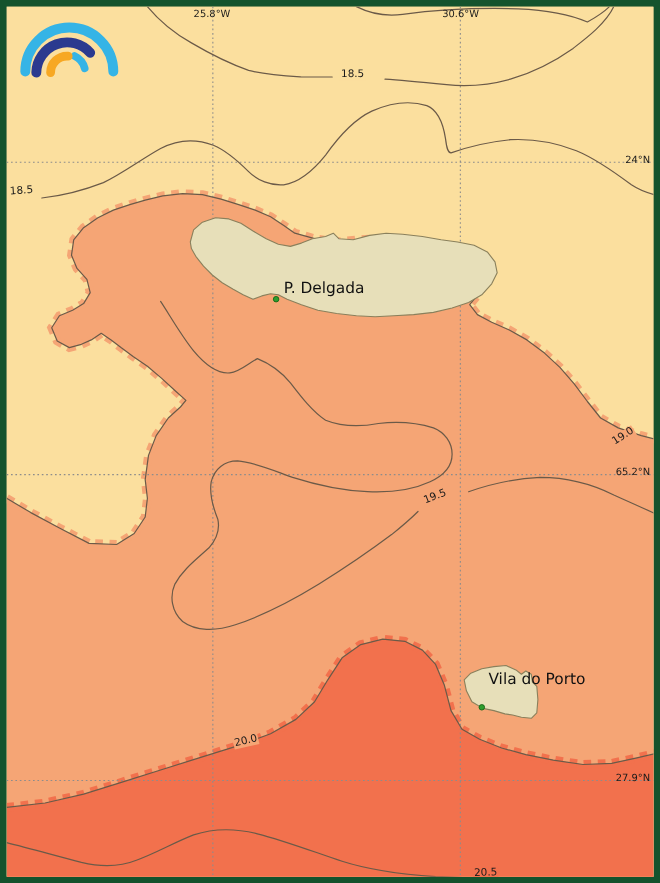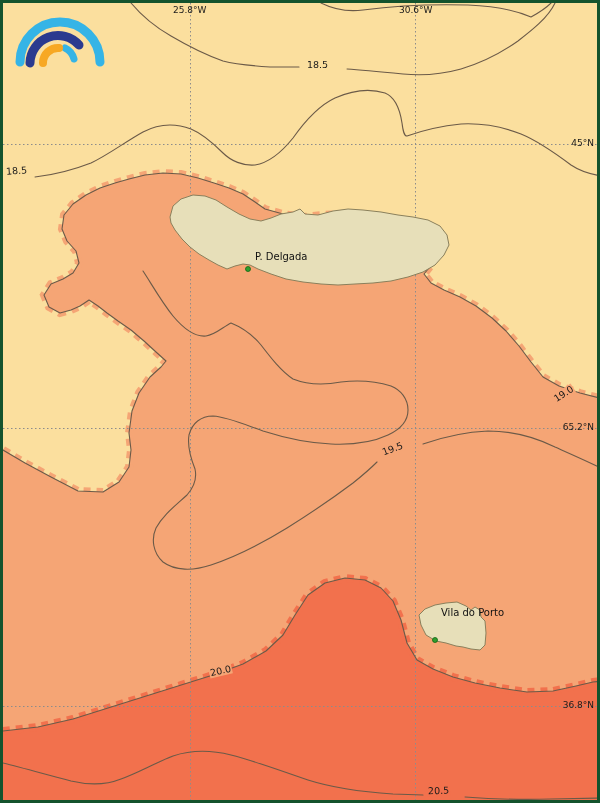--- a/index.html
+++ b/index.html
@@ -1,24 +1,24 @@
 <!DOCTYPE html>
 <html style="--c-band-lt-19: #fbdf9e; --c-band-19-20: #f5a575; --c-band-20-21: #f2714d; --c-island: #e7dfb9; --c-island-border: #8a805c; --c-contour-line: #6b5a48; --c-grid-line: #8c8c8c; --c-marker-dot: #2e9e2e; --c-logo-cyan: #35b4e6; --c-logo-dark-blue: #2b3a8f; --c-logo-orange: #f7a823;"><head>
 <meta charset="utf-8">
 <style>
   html,body{margin:0;padding:0;background:#ffffff;font-family:"DejaVu Sans",sans-serif;}
-  #stage{position:relative;width:600px;height:803px;overflow:hidden;border:3px solid #14532d;box-sizing:border-box;background:var(--c-band-lt-19,#fbdf9e);}
+  #stage{position:relative;width:600px;height:803px;overflow:hidden;border:6px solid #14532d;box-sizing:border-box;background:var(--c-band-lt-19,#fbdf9e);}
   #stage svg{position:absolute;left:0;top:0;}
   .lbl{position:absolute;color:#1a1a1a;white-space:nowrap;line-height:1;}
   .geo{font-size:9px;}
   .ctr{font-size:9.5px;padding:0 1px;}
   .bg-y{background:var(--c-band-lt-19);}
   .bg-o{background:var(--c-band-19-20);}
   .bg-r{background:var(--c-band-20-21);}
-  .place{font-size:10px;color:#111;}
+  .place{font-size:14px;color:#111;}
   .f-yellow{fill:var(--c-band-lt-19);}
   .f-orange{fill:var(--c-band-19-20);}
   .f-red{fill:var(--c-band-20-21);}
   .fringe-o{fill:none;stroke:var(--c-band-19-20);stroke-width:8;stroke-dasharray:7 6;}
   .fringe-r{fill:none;stroke:var(--c-band-20-21);stroke-width:8;stroke-dasharray:7 6;}
   .cline{fill:none;stroke:var(--c-contour-line);stroke-width:1.1;stroke-linejoin:round;stroke-linecap:round;}
   .grid{stroke:var(--c-grid-line);stroke-width:1;stroke-dasharray:1.5 2.5;fill:none;}
   .island{fill:var(--c-island);stroke:var(--c-island-border);stroke-width:1;stroke-linejoin:round;}
   .dot{fill:var(--c-marker-dot);stroke:#136313;stroke-width:0.8;}
 </style>
@@ -77,23 +77,23 @@
     <g fill="none" stroke-linecap="round">
       <path d="M 17,59 A 40,40 0 0 1 97,59" stroke="#35b4e6" stroke-width="9"></path>
       <path d="M 27,60 A 28,28 0 0 1 76,42" stroke="#2b3a8f" stroke-width="9"></path>
       <path d="M 62,45 A 17,17 0 0 1 71,56" stroke="#35b4e6" stroke-width="7"></path>
       <path d="M 40,60 A 15,15 0 0 1 56,45" stroke="#f7a823" stroke-width="8"></path>
     </g>
   </svg>
 
   <span class="lbl geo" style="left:170px;top:3px;">25.8°W</span>
   <span class="lbl geo" style="left:396px;top:3px;">30.6°W</span>
-  <span class="lbl geo" style="right:3px;top:136px;">45°N</span>
+  <span class="lbl geo" style="right:3px;top:136px;">24°N</span>
   <span class="lbl geo" style="right:3px;top:420px;">65.2°N</span>
-  <span class="lbl geo" style="right:3px;top:698px;">36.8°N</span>
+  <span class="lbl geo" style="right:3px;top:698px;">27.9°N</span>
 
   <span class="lbl ctr bg-y" style="left:303px;top:57px;">18.5</span>
   <span class="lbl ctr bg-y" style="left:2px;top:163px;transform:rotate(-4deg);">18.5</span>
   <span class="lbl ctr bg-o" style="left:549px;top:386px;transform:rotate(-33deg);">19.0</span>
   <span class="lbl ctr bg-o" style="left:378px;top:441px;transform:rotate(-21deg);">19.5</span>
   <span class="lbl ctr bg-o" style="left:206px;top:663px;transform:rotate(-13deg);">20.0</span>
   <span class="lbl ctr bg-r" style="left:424px;top:783px;transform:rotate(-2deg);">20.5</span>
 
   <span class="lbl place" style="left:252px;top:249px;">P. Delgada</span>
   <span class="lbl place" style="left:438px;top:605px;">Vila do Porto</span>

